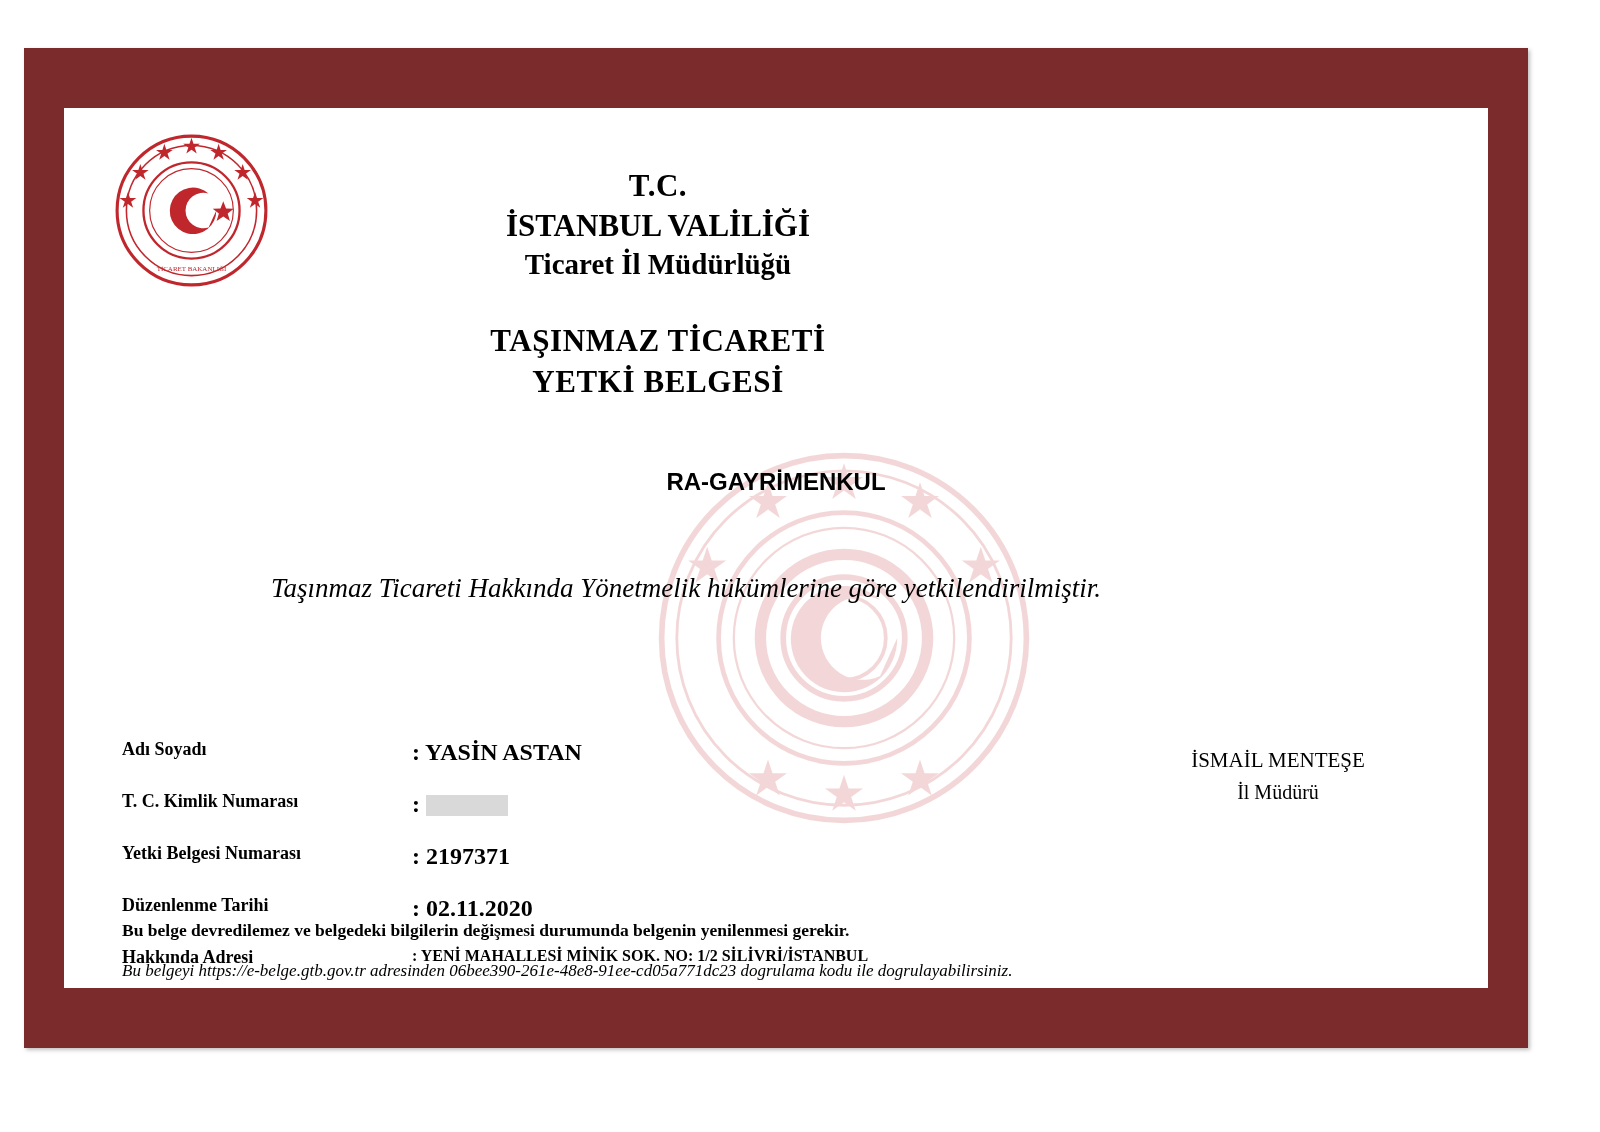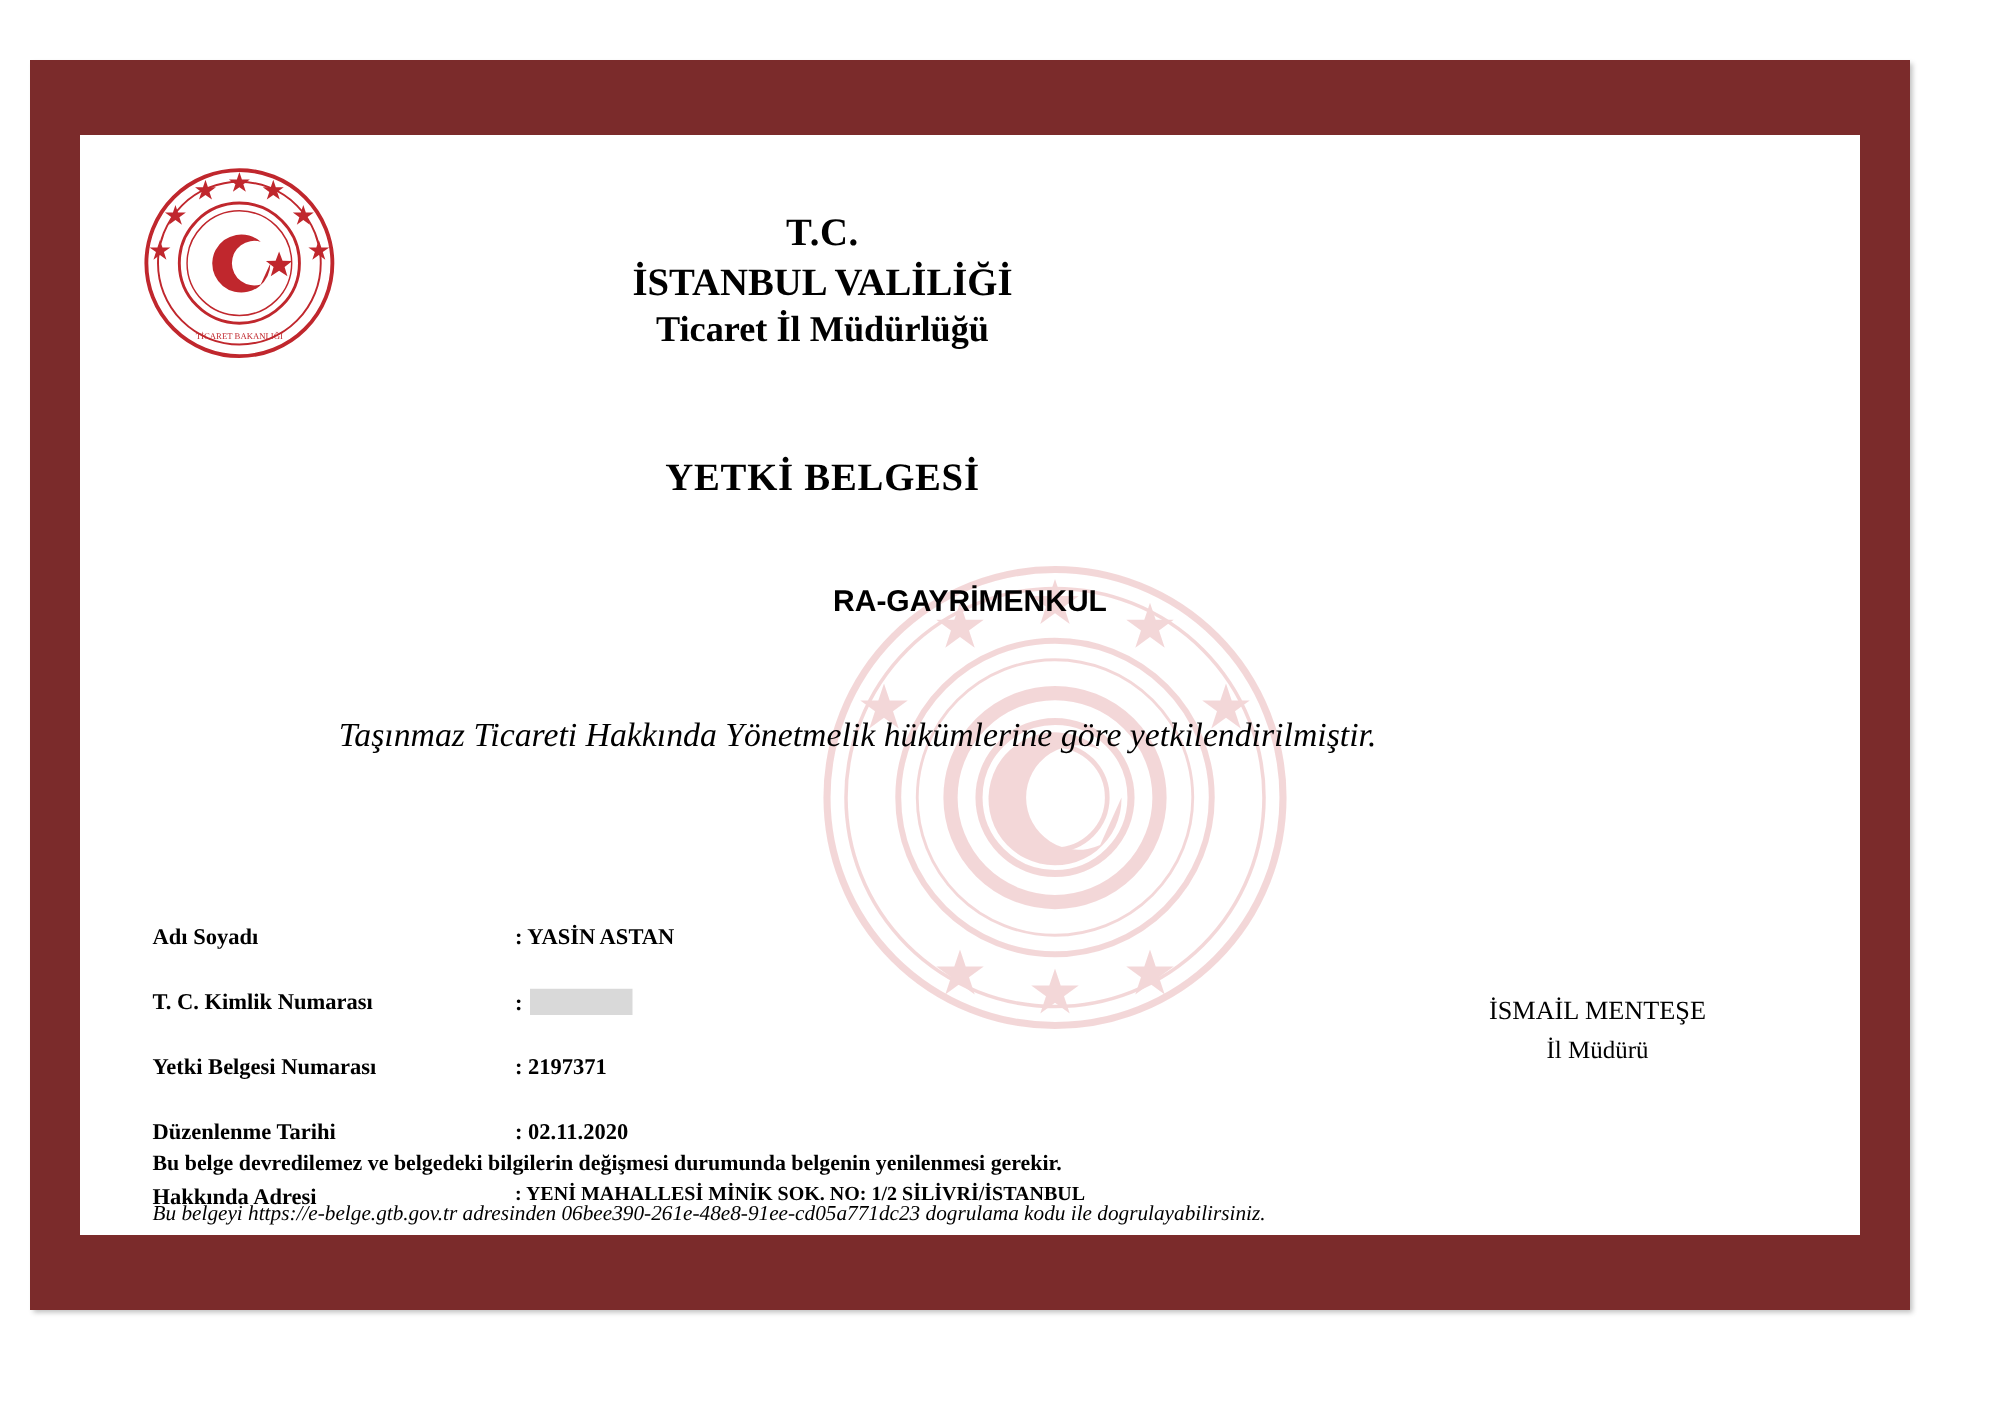--- a/index.html
+++ b/index.html
@@ -109,21 +109,21 @@
     top: 0;
     font-weight: bold;
     font-size: 18px;
     color: #000;
   }
   .field-value {
     position: absolute;
     left: 290px;
     top: 0;
     font-weight: bold;
-    font-size: 18px;
+    font-size: 24px;
     color: #000;
     white-space: nowrap;
   }
   .field-value.small {
     font-size: 16px;
   }
   .redacted {
     display: inline-block;
     width: 82px;
     height: 21px;
@@ -151,21 +151,20 @@
   .sig {
     position: absolute;
     right: 30px;
     top: 640px;
     width: 360px;
     text-align: center;
   }
   .sig-name {
     font-size: 21px;
     color: #000;
-    margin-top: 48px;
   }
   .sig-title {
     font-size: 20px;
     color: #000;
     margin-top: 8px;
   }
 </style>
 </head>
 <body>
 
@@ -214,20 +213,21 @@
           </g>
           <path d="M132 100 a30 30 0 1 1 -10 -22 a23 23 0 1 0 0 44 z" fill="#c0272d"></path>
           <polygon points="141,88 144.6,97.5 154.6,97.8 146.7,104 149.6,113.6 141,107.9 132.4,113.6 135.3,104 127.4,97.8 137.4,97.5" fill="#c0272d"></polygon>
           <text x="100" y="178" font-size="9" fill="#c0272d" text-anchor="middle" font-family="Liberation Serif, serif">TİCARET BAKANLIĞI</text>
         </svg>
       </div>
 
       <div class="hdr hdr-tc">T.C.</div>
       <div class="hdr hdr-valilik">İSTANBUL VALİLİĞİ</div>
       <div class="hdr hdr-mudurluk">Ticaret İl Müdürlüğü</div>
+      <div class="hdr hdr-title1">TAŞINMAZ TİCARETİ</div>
       <div class="hdr hdr-title2">YETKİ BELGESİ</div>
 
       <div class="company">RA-GAYRİMENKUL</div>
 
       <div class="statement">Taşınmaz Ticareti Hakkında Yönetmelik hükümlerine göre yetkilendirilmiştir.</div>
 
       <div class="fields">
         <div class="field-row">
           <span class="field-label">Adı Soyadı</span>
           <span class="field-value">: YASİN ASTAN</span>

